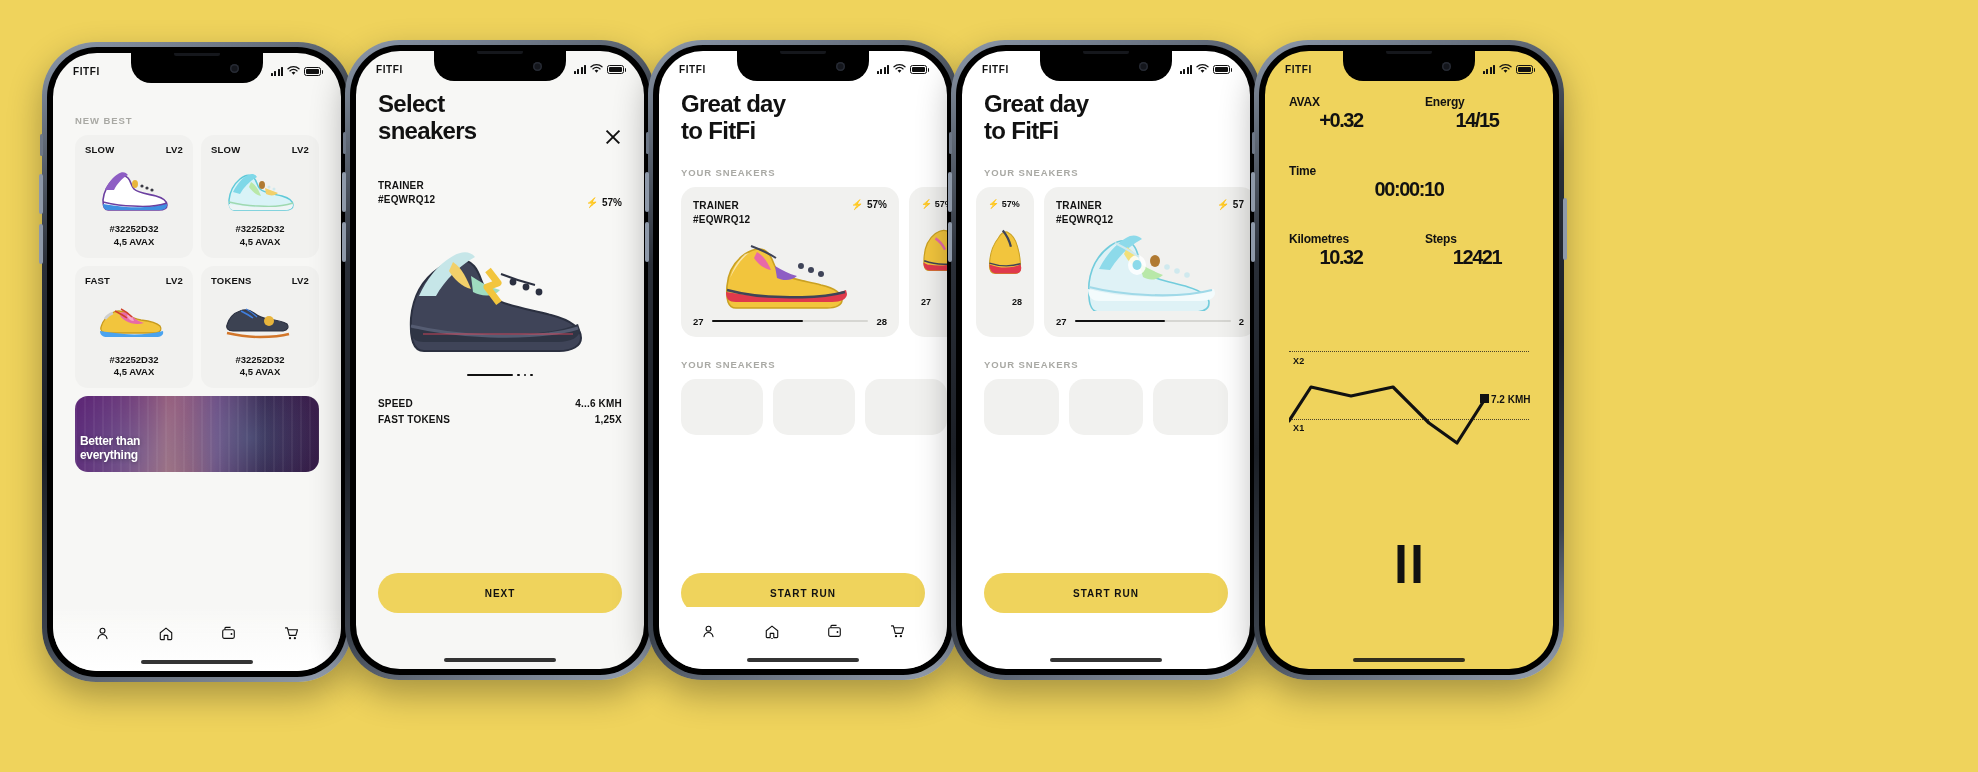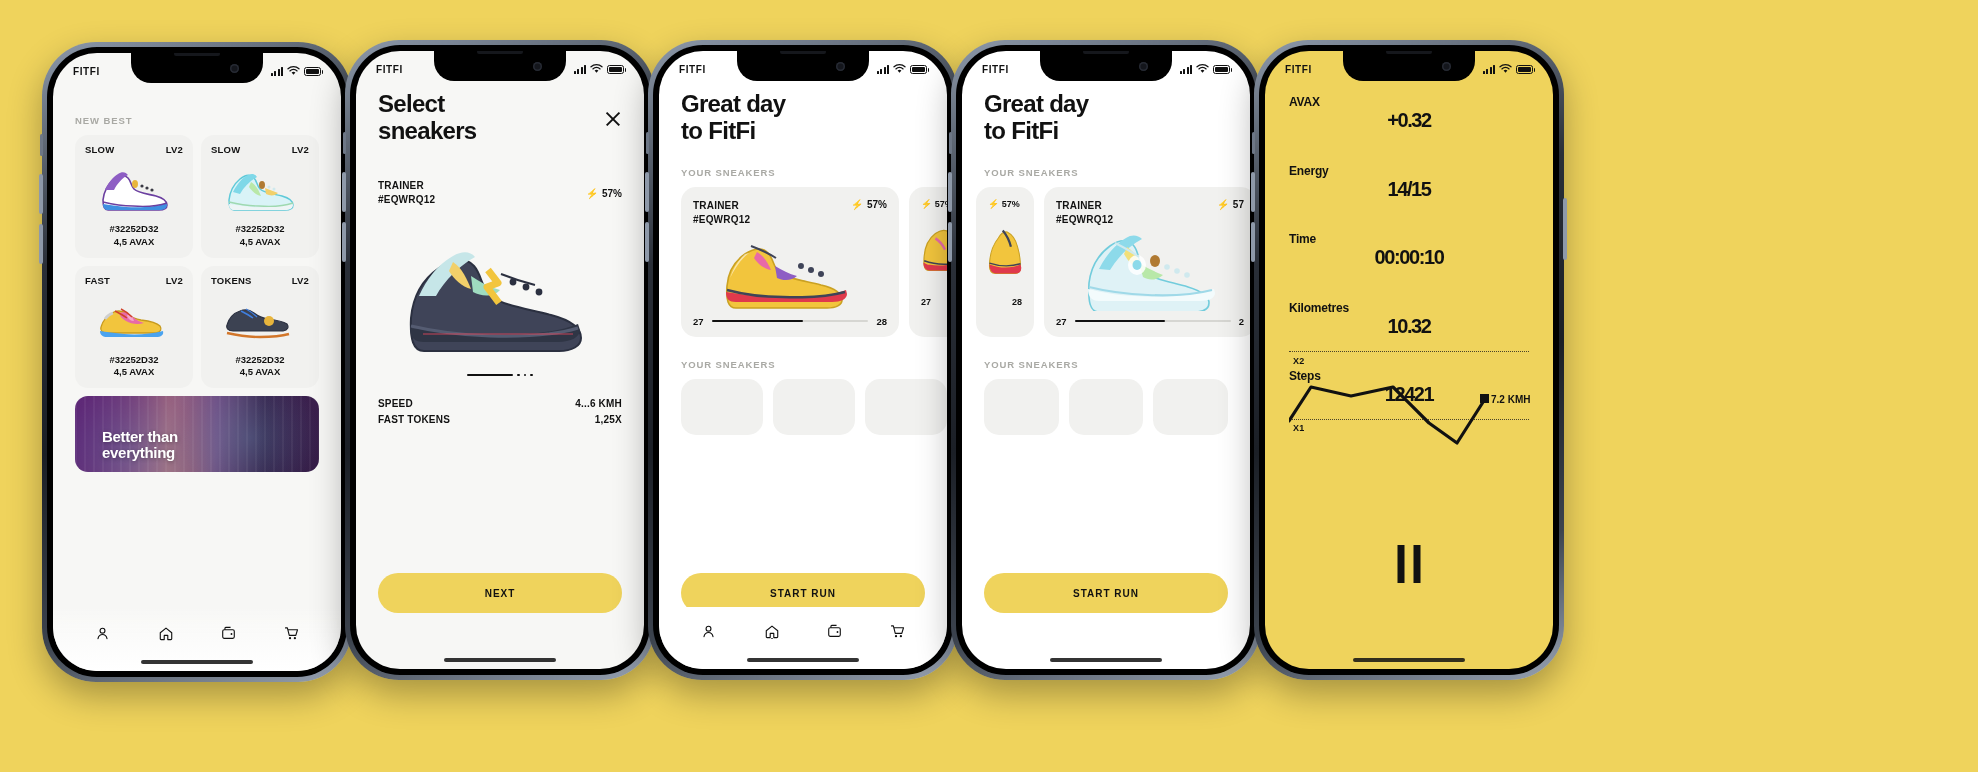--- a/index.html
+++ b/index.html
@@ -101,40 +101,40 @@
       linear-gradient(90deg,#6a3b74 0%,#9a6580 22%,#c08c86 38%,#7b5a8e 58%,#3b2550 78%,#512c63 100%);
   }
   .banner::before {
     content:""; position:absolute; inset:0;
     background:
       repeating-linear-gradient(90deg, rgba(255,255,255,.05) 0 2px, transparent 2px 9px),
       radial-gradient(circle at 72% 55%, rgba(120,200,230,.22), transparent 38%),
       radial-gradient(circle at 22% 75%, rgba(80,170,220,.18), transparent 34%);
   }
   .banner-txt {
-    position: absolute; left: 27px; bottom: 10px;
-    font-size: 15px; font-weight: 700; color: #fff; line-height: 1.12; letter-spacing: -.3px;
+    position: absolute; left: 5px; bottom: 10px;
+    font-size: 12px; font-weight: 700; color: #fff; line-height: 1.12; letter-spacing: -.3px;
     text-shadow: 0 1px 4px rgba(0,0,0,.35);
   }
   .tabbar {
     position: absolute; left: 0; right: 0; bottom: 0; height: 62px;
     background: linear-gradient(to bottom, rgba(247,247,245,.82) 0%, #fbfbfa 42%, #ffffff 100%);
     display: flex; align-items: center; justify-content: space-around;
     padding: 0 18px 14px 18px;
     backdrop-filter: blur(6px);
   }
   .tabbar svg { display: block; }
   .home-ind { position:absolute; left:50%; transform:translateX(-50%); bottom:7px; width:112px; height:4px; border-radius:3px; background:#111; opacity:.85; }
 
   
   .close-x { width: 18px; height: 18px; position: relative; }
   .close-x i { position:absolute; top:50%; left:0; width:18px; height:1.8px; background:#111; }
   .close-x i:first-child { transform: rotate(45deg); }
   .close-x i:last-child  { transform: rotate(-45deg); }
-  .row-between { display: flex; align-items: center; justify-content: space-between; gap: 20px; }
+  .row-between { display: flex; align-items: flex-end; justify-content: space-between; gap: 20px; }
   .trainer-name { font-size: 10px; font-weight: 700; line-height: 1.45; color: #111; letter-spacing: .2px; }
   .charge { font-size: 10px; font-weight: 700; color: #111; white-space: nowrap; }
   .bigshoe { height: 150px; display: flex; align-items: center; justify-content: center; margin-top: 10px; }
   .dotline { display:flex; align-items:center; justify-content:center; gap:4px; margin-top: 6px; }
   .dotline .bar { width: 46px; height: 2.6px; background:#111; border-radius:2px; }
   .dotline .dot { width: 2.6px; height: 2.6px; border-radius:50%; background:#111; }
   .stat-row { display:flex; justify-content:space-between; font-size: 10px; font-weight:700; color:#111; margin-top: 5px; letter-spacing:.2px; }
   .cta {
     position:absolute; left: 22px; right: 22px; bottom: 56px;
     height: 40px; border-radius: 21px; background: #efd35c;
@@ -151,21 +151,21 @@
   .sn-head { display:flex; justify-content:space-between; align-items:flex-start; }
   .sn-shoe { height: 74px; display:flex; align-items:center; justify-content:center; margin: 6px 0 8px; }
   .sn-slider { display:flex; align-items:center; gap: 8px; font-size: 9.5px; font-weight:700; color:#111; }
   .sn-track { flex:1; height: 2.4px; background:#d6d6d2; border-radius:2px; position:relative; }
   .sn-track i { position:absolute; left:0; top:0; bottom:0; width: 58%; background:#111; border-radius:2px; }
   .ghost-row { display:flex; gap:10px; margin-top:9px; }
   .ghost { background:#f1f1ef; border-radius:15px; height:56px; }
 
   
   .run { position:absolute; inset:0; padding: 44px 24px 0 24px; }
-  .run-grid { display:grid; grid-template-columns: 1fr; row-gap: 26px; gap: 32px; }
+  .run-grid { display:grid; grid-template-columns: 1fr 1fr; row-gap: 26px; gap: 32px; }
   .metric-label { font-size: 12px; font-weight: 700; color:#111; letter-spacing:-.2px; }
   .metric-value { font-size: 20px; font-weight: 700; color:#111; letter-spacing:-1.4px; line-height:1.08; margin-top:1px;text-align:center; }
   .chart-box { position:absolute; left:0; right:0; top: 300px; height: 120px; }
   .gridline { position:absolute; left:24px; right:24px; border-top: 1.6px dotted #4a4329; }
   .gl-label { position:absolute; left:28px; font-size: 9px; font-weight:700; color:#111; letter-spacing:.3px; }
   .speed-tag { position:absolute; font-size: 10px; font-weight:700; color:#111; display:flex; align-items:center; gap:5px; }
   .pause { position:absolute; left:50%; transform:translateX(-50%); bottom: 86px; display:flex; gap:9px; cursor:pointer; }
   .pause i { width: 7px; height: 38px; background:#111; display:block; }
   .home-ind.dark { background:#111; }
 </style>

